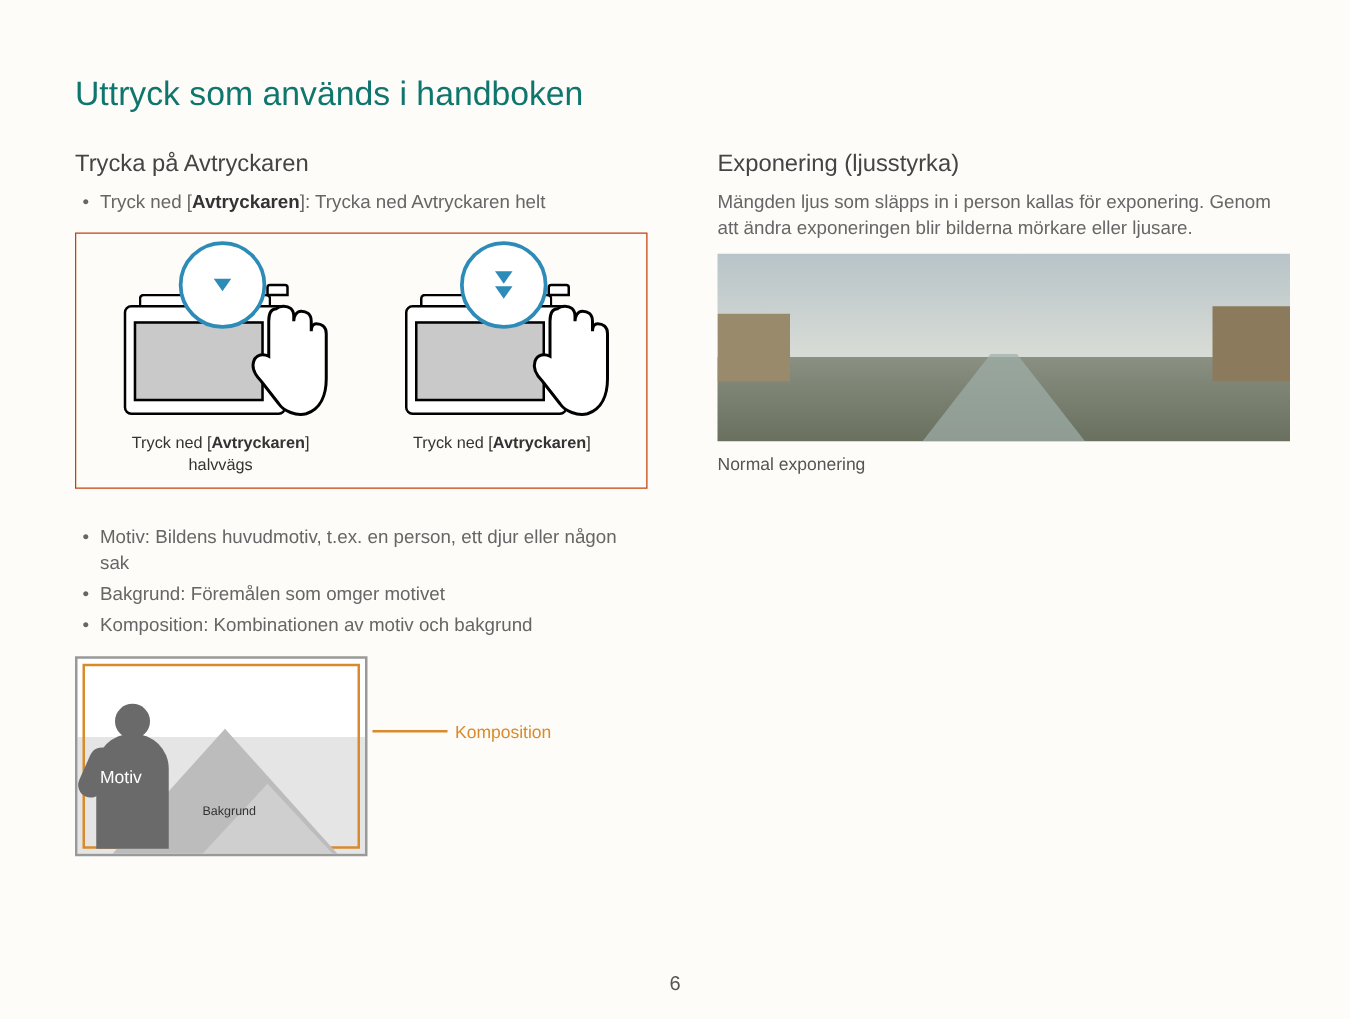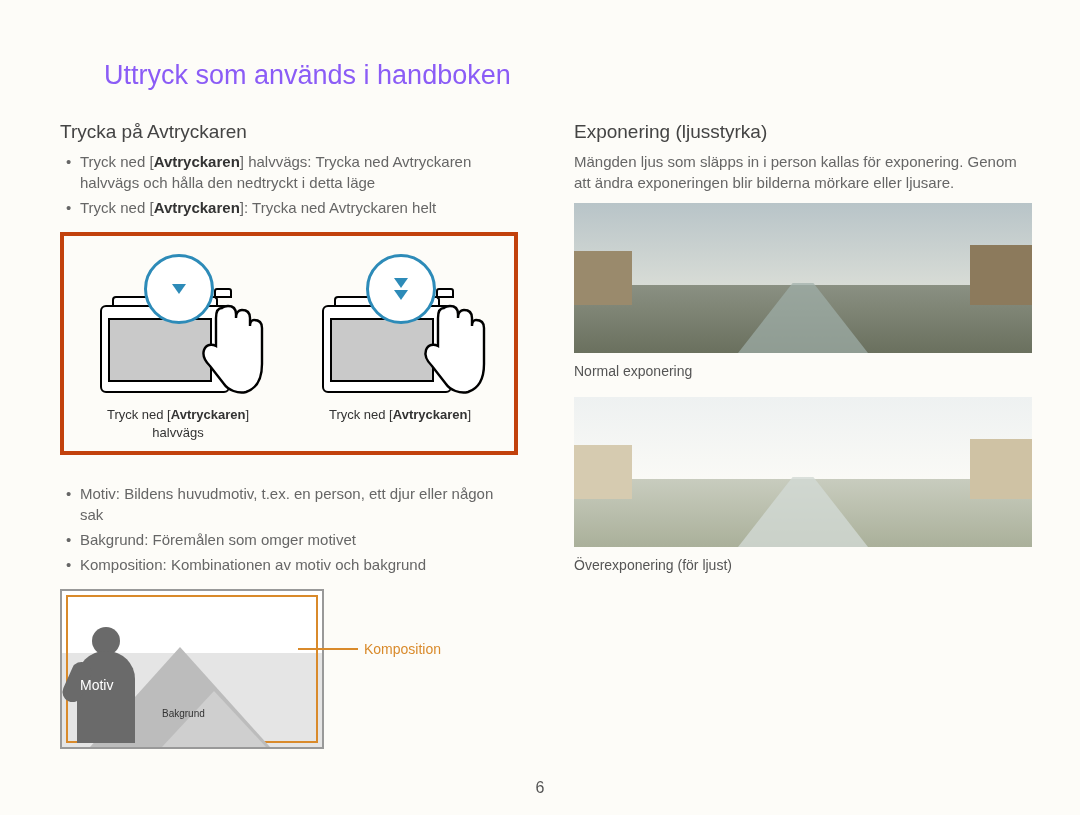--- a/index.html
+++ b/index.html
@@ -8,25 +8,24 @@
     height: 815px;
     background: #fdfcf8;
     font-family: Arial, Helvetica, sans-serif;
     color: #5a5a5a;
     padding: 60px 48px 20px 60px;
     position: relative;
   }
   .columns { display: flex; gap: 56px; }
   .col { flex: 1; }
   h1 {
-    color: #8b5cf6;
+    color: #0f766e;
     font-weight: 400;
     font-size: 27px;
     margin-bottom: 30px;
-    margin-left: 44px;
   }
   h2 {
     color: #444;
     font-weight: 400;
     font-size: 19px;
     margin-bottom: 8px;
   }
   ul { list-style: none; padding-left: 6px; }
   li {
     font-size: 15px;
@@ -44,24 +43,24 @@
     color: #666;
   }
   li b { color: #333; font-weight: bold; }
   p.body {
     font-size: 15px;
     line-height: 1.4;
     color: #666;
     margin-bottom: 6px;
   }
   .diagram-box {
-    border: 4px solid #c2410c;
+    border: 1px solid #c2410c;
     margin-top: 14px;
     margin-bottom: 28px;
-    padding: 24px 8px 10px 8px;
+    padding: 12px 8px 10px 8px;
     display: flex;
     gap: 10px;
     justify-content: space-around;
   }
   .diagram-cell { text-align: center; flex:1; }
   .camera-illus {
     width: 180px; height: 140px;
     margin: 0 auto 6px auto;
     position: relative;
   }
@@ -119,21 +118,21 @@
     width: 0; height: 0;
     border-left: 7px solid transparent;
     border-right: 7px solid transparent;
     border-top: 10px solid #2d8bb8;
     margin: 1px 0;
   }
   .caption { font-size: 13px; color: #333; line-height: 1.35; }
   .caption b { font-weight: bold; }
 
   .comp-figure {
-    width: 264px; height: 160px;
+    width: 234px; height: 160px;
     border: 2px solid #999;
     position: relative;
     margin-top: 14px;
     background: linear-gradient(#fff 0%, #fff 40%, #e5e5e5 40%, #e5e5e5 100%);
     padding-left: 20px;
   }
   .comp-inner {
     position: absolute;
     left: 4px; top: 4px; right: 4px; bottom: 4px;
     border: 2px solid #d98a2b;
@@ -238,23 +237,20 @@
 </style>
 </head>
 <body>
 
 <h1>Uttryck som används i handboken</h1>
 
 <div class="columns">
   <div class="col">
     <h2>Trycka på Avtryckaren</h2>
     <ul>
-      <li>
-        <span>Tryck ned [</span><b>Avtryckaren</b><span>] halvvägs: Trycka ned Avtryckaren halvvägs och hålla den nedtryckt i detta läge</span>
-      </li>
       <li>
         <span>Tryck ned [</span><b>Avtryckaren</b><span>]: Trycka ned Avtryckaren helt</span>
       </li>
     </ul>
 
     <div class="diagram-box">
       <div class="diagram-cell">
         <div class="camera-illus">
           <div class="cam-top"></div>
           <div class="cam-btn"></div>
@@ -330,25 +326,17 @@
 
     <div class="photo-row">
       <div class="photo-cell">
         <div class="photo normal">
           <div class="bldg-l"></div>
             <div class="bldg-r"></div>
             <div class="river"></div>
         </div>
         <div class="photo-label">Normal exponering</div>
       </div>
-      <div class="photo-cell">
-        <div class="photo over">
-          <div class="bldg-l"></div>
-            <div class="bldg-r"></div>
-            <div class="river"></div>
-        </div>
-        <div class="photo-label">Överexponering (för ljust)</div>
-      </div>
     </div>
   </div>
 </div>
 
 <div class="pagenum">6</div>
 
 </body></html>

